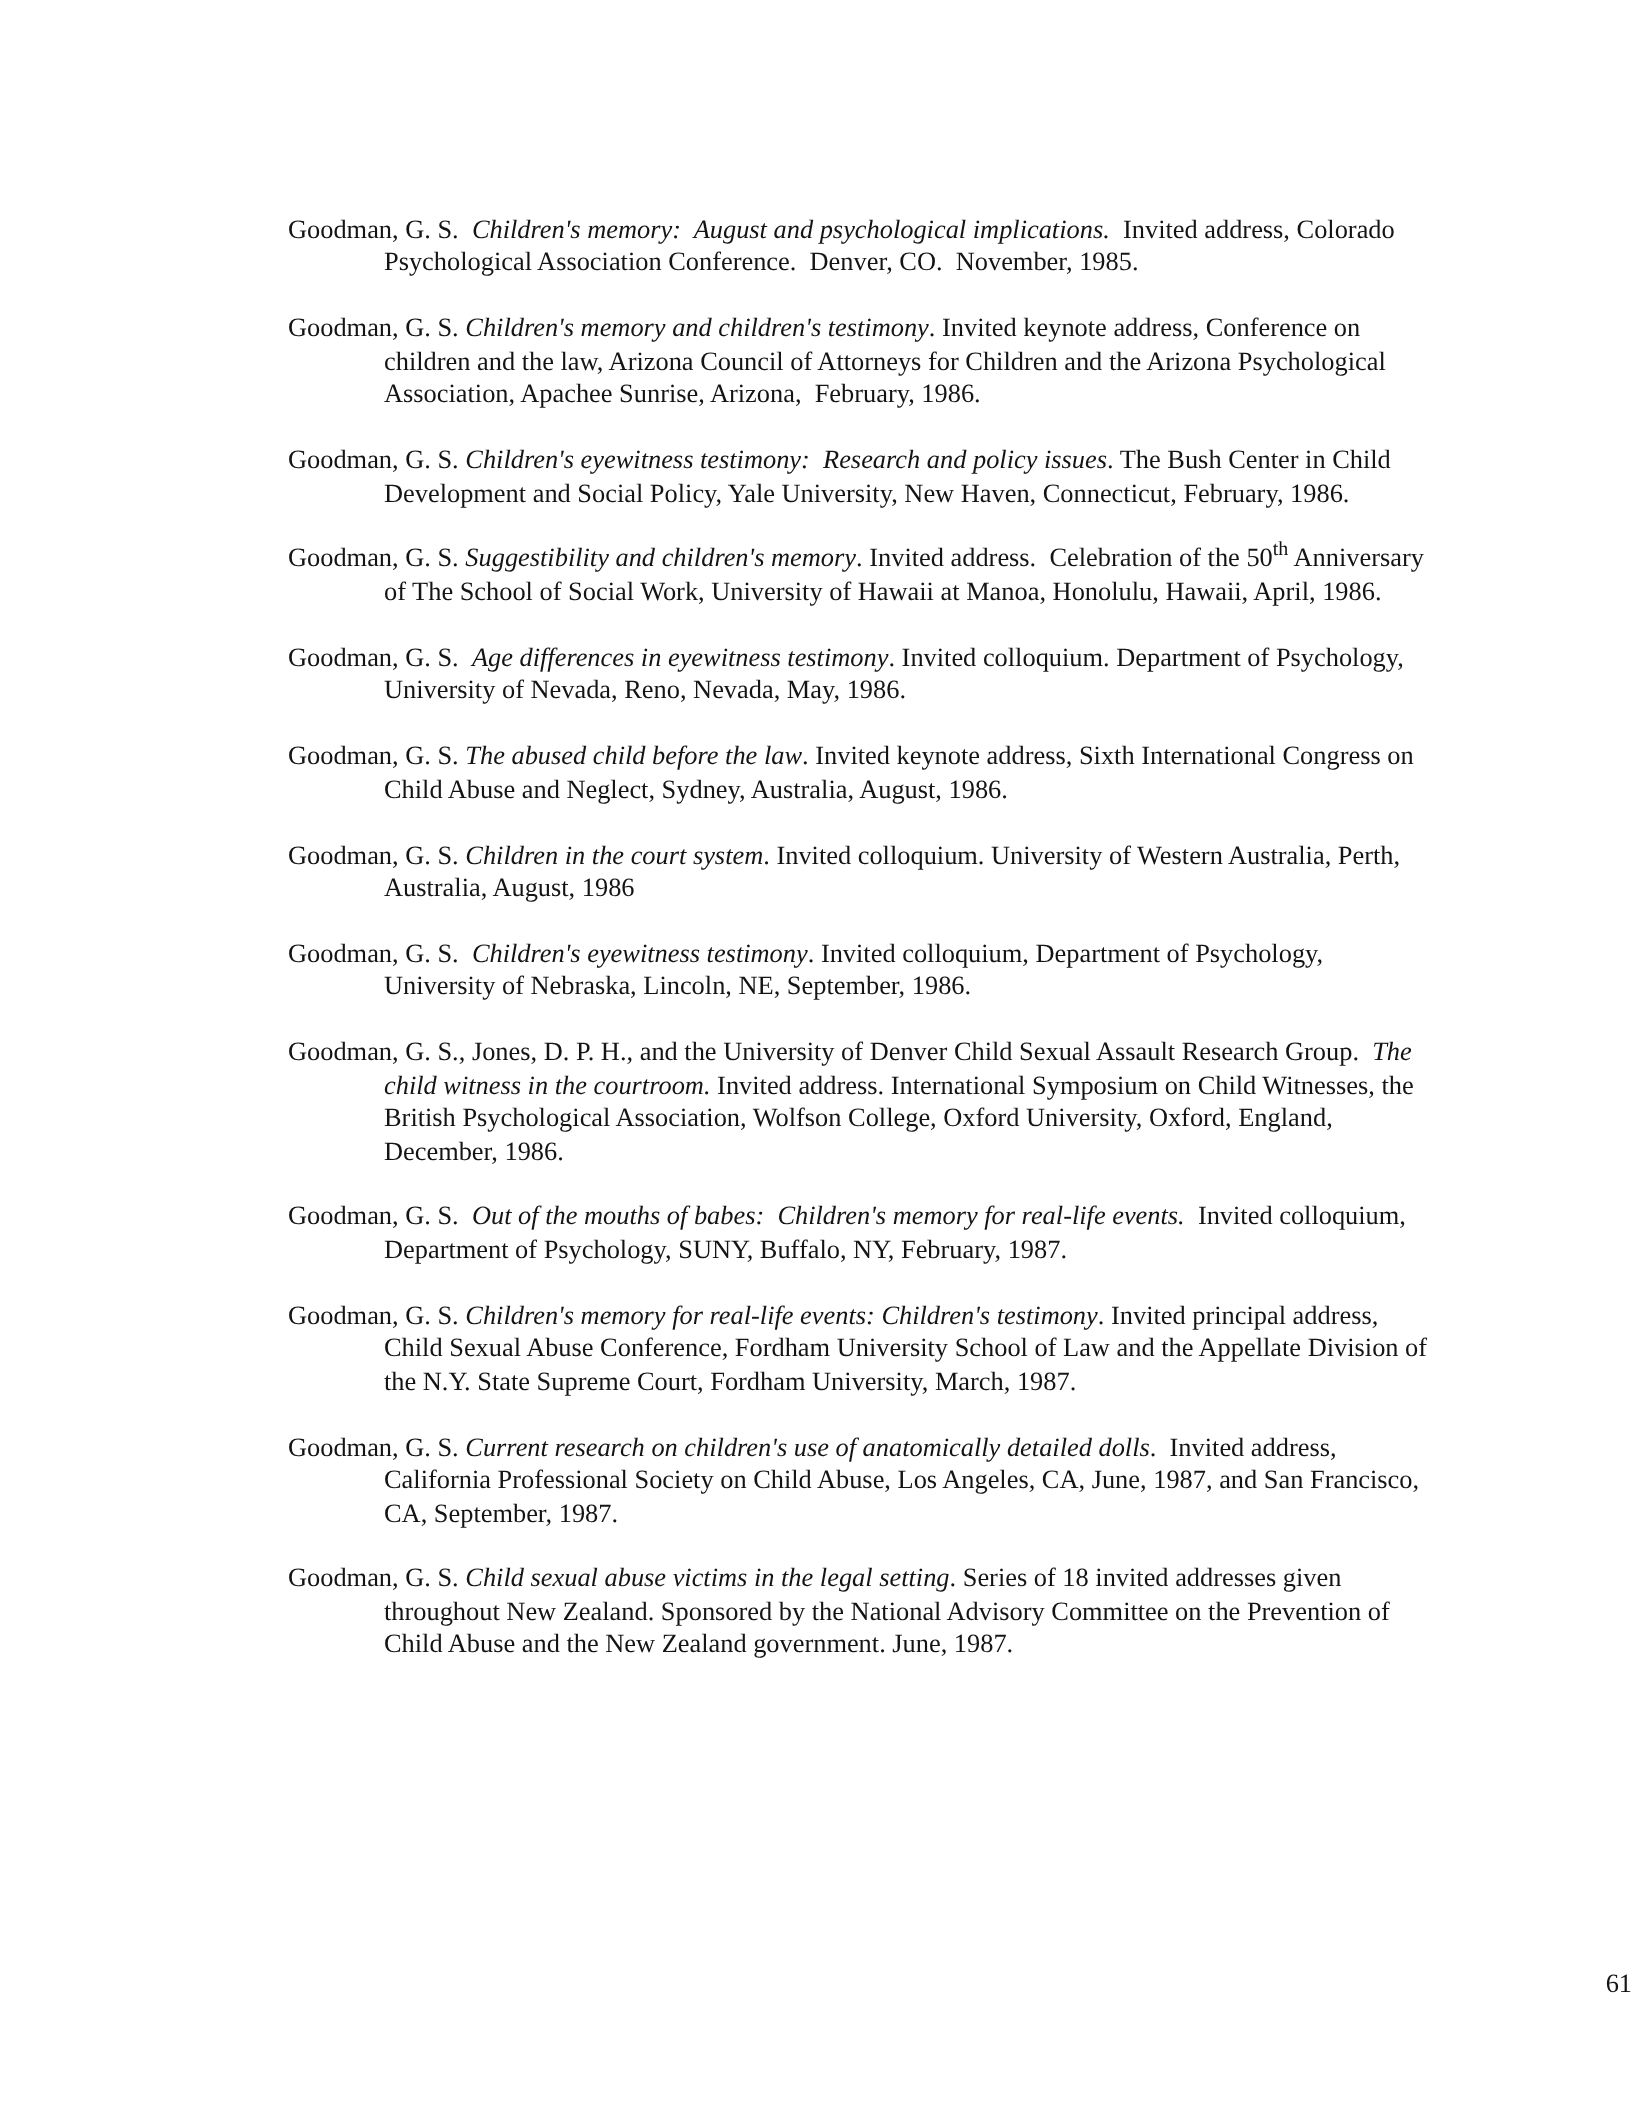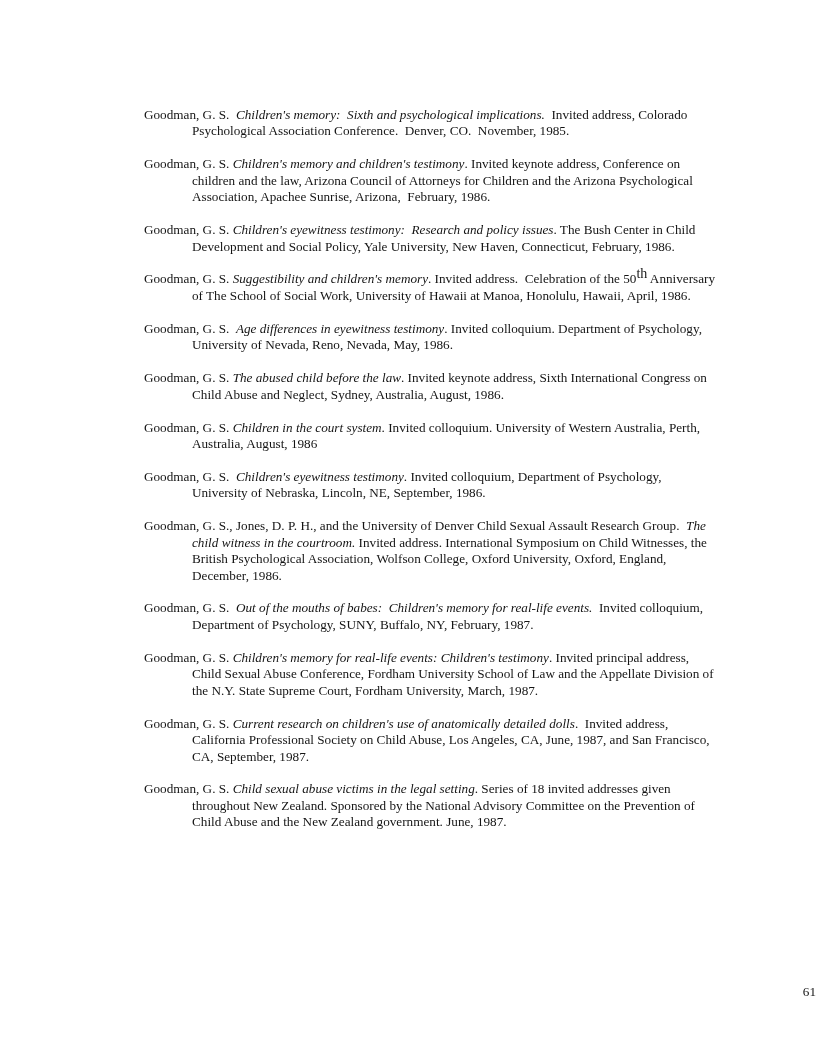--- a/index.html
+++ b/index.html
@@ -26,40 +26,40 @@
     margin: 0 0 16.45px 0;
     font-size: 13.2px;
     line-height: 16.45px;
     padding-left: 48px;
     text-indent: -48px;
     white-space: pre-wrap;
   }
   p.entry:last-child { margin-bottom: 0; }
   .italic { font-style: italic; }
   sup.super {
-    font-size: 14px;
+    font-size: 10px;
     line-height: 0;
     vertical-align: super;
   }
   .page-number {
     position: absolute;
     top: 984px;
     left: 0;
     width: 816px;
     text-align: right;
     font-size: 13.2px;
     line-height: 16.45px;
   }
 </style>
 </head>
 <body>
 
 <div class="page">
   <div class="references">
-      <p class="entry"><span>Goodman, G. S.  </span><span class="italic">Children's memory:  Sixth and psychological implications.</span><span>  Invited address, Colorado Psychological Association Conference.  Denver, CO.  November, 1985.</span></p>
+      <p class="entry"><span>Goodman, G. S.  </span><span class="italic">Children's memory:  August and psychological implications.</span><span>  Invited address, Colorado Psychological Association Conference.  Denver, CO.  November, 1985.</span></p>
       <p class="entry"><span>Goodman, G. S. </span><span class="italic">Children's memory and children's testimony</span><span>. Invited keynote address, Conference on children and the law, Arizona Council of Attorneys for Children and the Arizona Psychological Association, Apachee Sunrise, Arizona,  February, 1986.</span></p>
       <p class="entry"><span>Goodman, G. S. </span><span class="italic">Children's eyewitness testimony:  Research and policy issues</span><span>. The Bush Center in Child Development and Social Policy, Yale University, New Haven, Connecticut, February, 1986.</span></p>
       <p class="entry"><span>Goodman, G. S. </span><span class="italic">Suggestibility and children's memory</span><span>. Invited address.  Celebration of the 50</span><sup class="super">th</sup><span> Anniversary of The School of Social Work, University of Hawaii at Manoa, Honolulu, Hawaii, April, 1986.</span></p>
       <p class="entry"><span>Goodman, G. S.  </span><span class="italic">Age differences in eyewitness testimony</span><span>. Invited colloquium. Department of Psychology, University of Nevada, Reno, Nevada, May, 1986.</span></p>
       <p class="entry"><span>Goodman, G. S. </span><span class="italic">The abused child before the law</span><span>. Invited keynote address, Sixth International Congress on Child Abuse and Neglect, Sydney, Australia, August, 1986.</span></p>
       <p class="entry"><span>Goodman, G. S. </span><span class="italic">Children in the court system</span><span>. Invited colloquium. University of Western Australia, Perth, Australia, August, 1986</span></p>
       <p class="entry"><span>Goodman, G. S.  </span><span class="italic">Children's eyewitness testimony</span><span>. Invited colloquium, Department of Psychology, University of Nebraska, Lincoln, NE, September, 1986.</span></p>
       <p class="entry"><span>Goodman, G. S., Jones, D. P. H., and the University of Denver Child Sexual Assault Research Group.  </span><span class="italic">The child witness in the courtroom.</span><span> Invited address. International Symposium on Child Witnesses, the British Psychological Association, Wolfson College, Oxford University, Oxford, England, December, 1986.</span></p>
       <p class="entry"><span>Goodman, G. S.  </span><span class="italic">Out of the mouths of babes:  Children's memory for real-life events.</span><span>  Invited colloquium, Department of Psychology, SUNY, Buffalo, NY, February, 1987.</span></p>
       <p class="entry"><span>Goodman, G. S. </span><span class="italic">Children's memory for real-life events: Children's testimony</span><span>. Invited principal address, Child Sexual Abuse Conference, Fordham University School of Law and the Appellate Division of the N.Y. State Supreme Court, Fordham University, March, 1987.</span></p>

